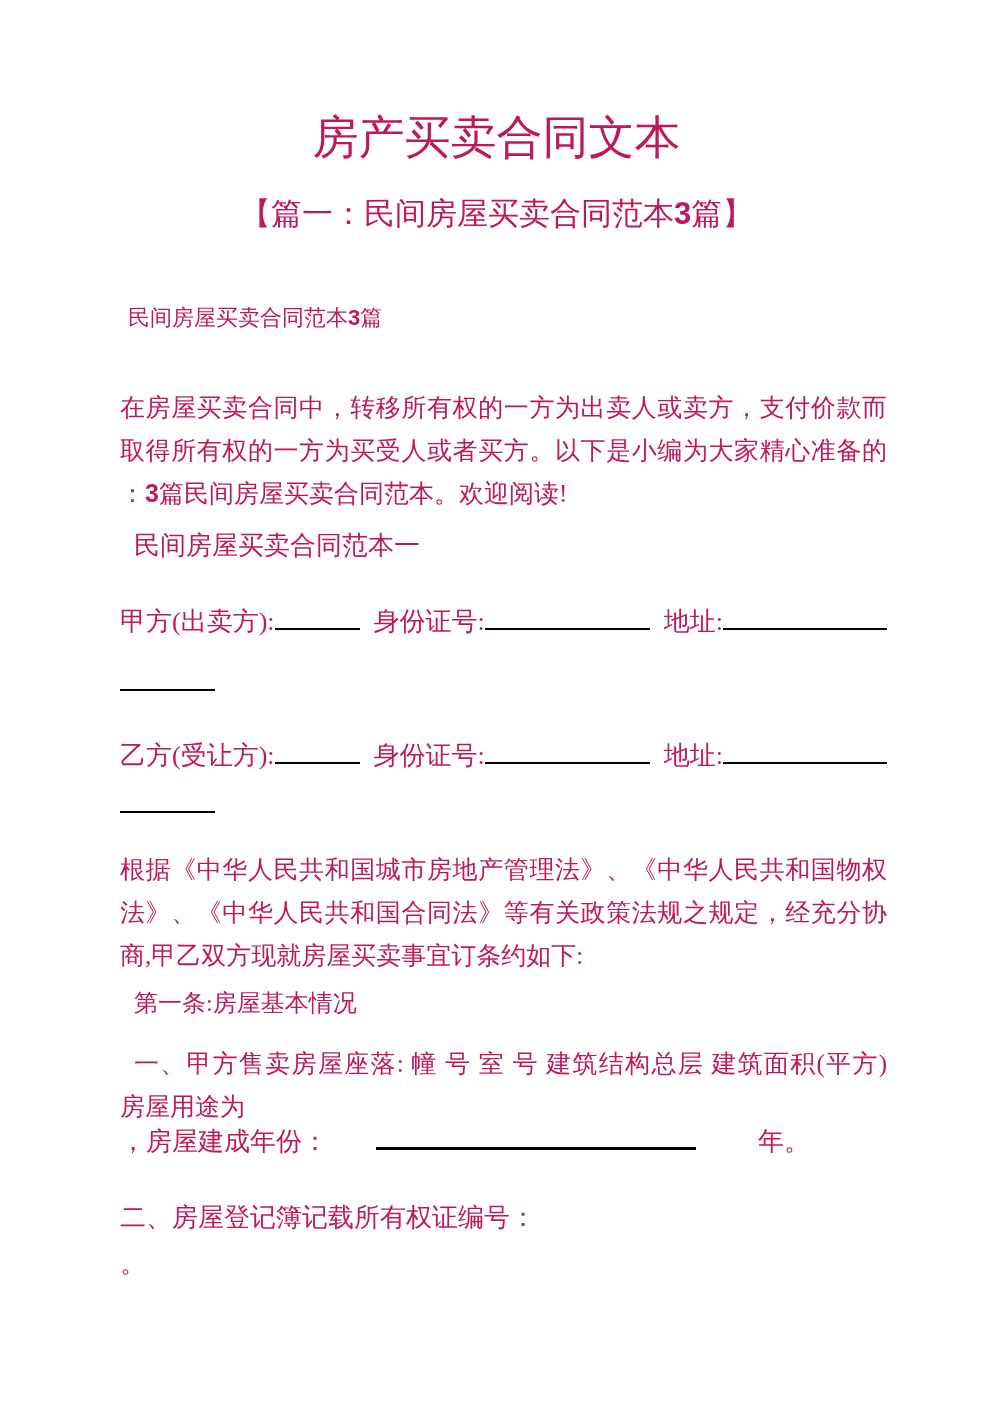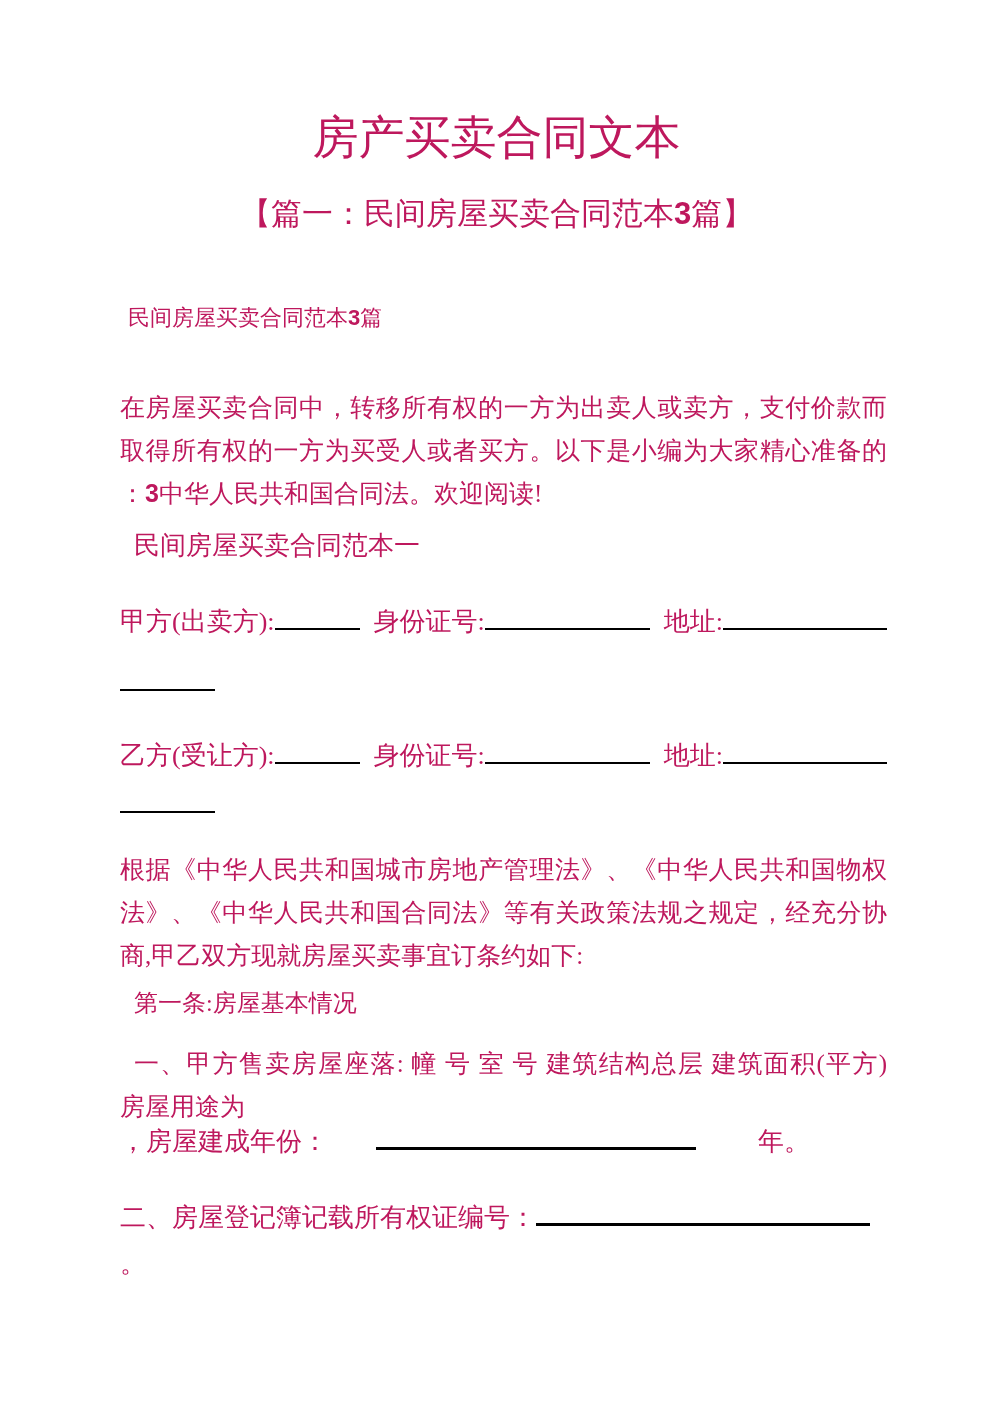--- a/index.html
+++ b/index.html
@@ -92,21 +92,21 @@
   .wrap-b { top: 777px; }
   .u-wrap {
     display: inline-block;
     border-bottom: 2px solid #000;
     height: 36px;
     width: 95px;
   }
 
   .year-row { left: 120px; top: 1120px; width: 690px; gap: 48px; }
   .u-year { flex: 1 1 auto; border-bottom-width: 3px; }
-  .clause2-row { left: 120px; top: 1196px; width: 750px; }
+  .clause2-row { left: 120px; top: 1196px; width: 750px; flex-direction: column; }
   .u-cert { flex: 1 1 auto; border-bottom-width: 3px; }
   .period {
     left: 120px; top: 1242px;
     font-size: 26px;
     line-height: 43px;
   }
 </style>
 </head>
 <body>
 
@@ -114,21 +114,21 @@
 
   <div class="abs doc-title">房产买卖合同文本</div>
 
   <div class="abs doc-subtitle"><span>【篇一：民间房屋买卖合同范本</span><span class="num">3</span><span>篇】</span></div>
 
   <div class="abs h3"><span>民间房屋买卖合同范本</span><span class="num">3</span><span>篇</span></div>
 
   <div class="abs para intro">
     <span class="line fill">在房屋买卖合同中，转移所有权的一方为出卖人或卖方，支付价款而</span>
     <span class="line fill">取得所有权的一方为买受人或者买方。以下是小编为大家精心准备的</span>
-    <span class="line"><span>：</span><span class="num">3</span><span>中华人民共和国合同法。欢迎阅读!</span></span>
+    <span class="line"><span>：</span><span class="num">3</span><span>篇民间房屋买卖合同范本。欢迎阅读!</span></span>
   </div>
 
   <div class="abs h4">民间房屋买卖合同范本一</div>
 
   <div class="abs form-row party party-a">
     <span>甲方(出卖方):</span>
     <span class="uline u-name"></span>
     <span class="gap6">身份证号:</span>
     <span class="uline u-id"></span>
     <span class="gap6">地址:</span>

